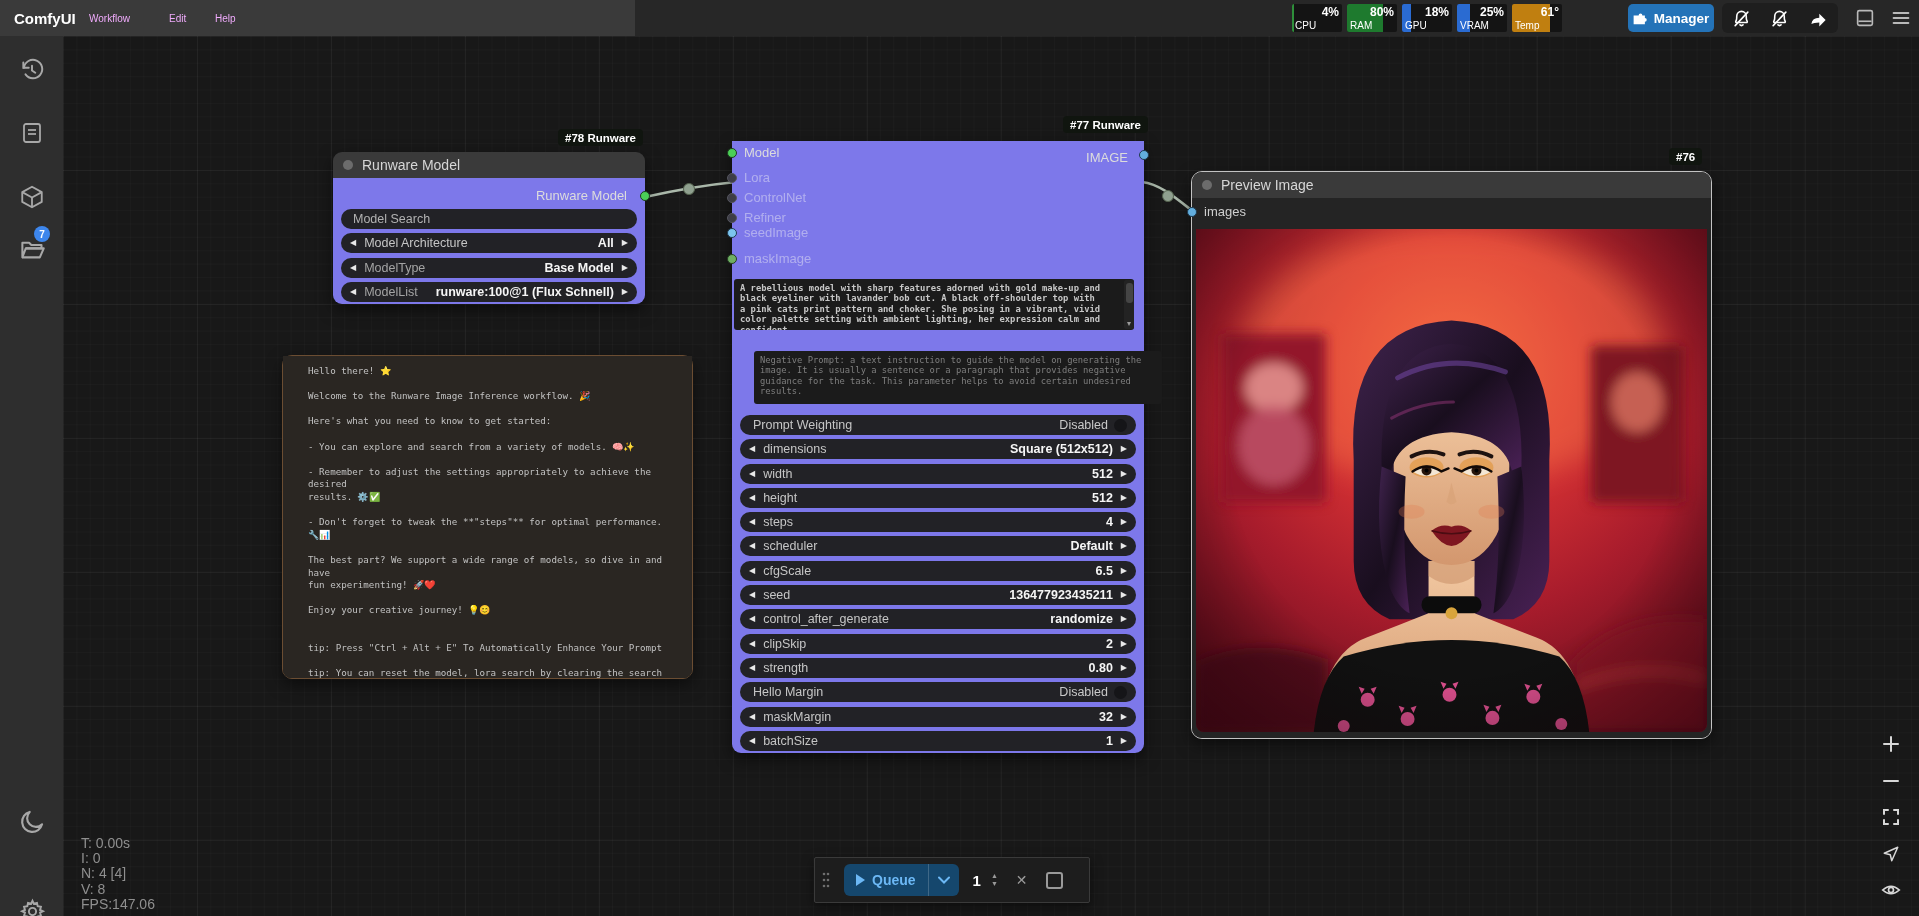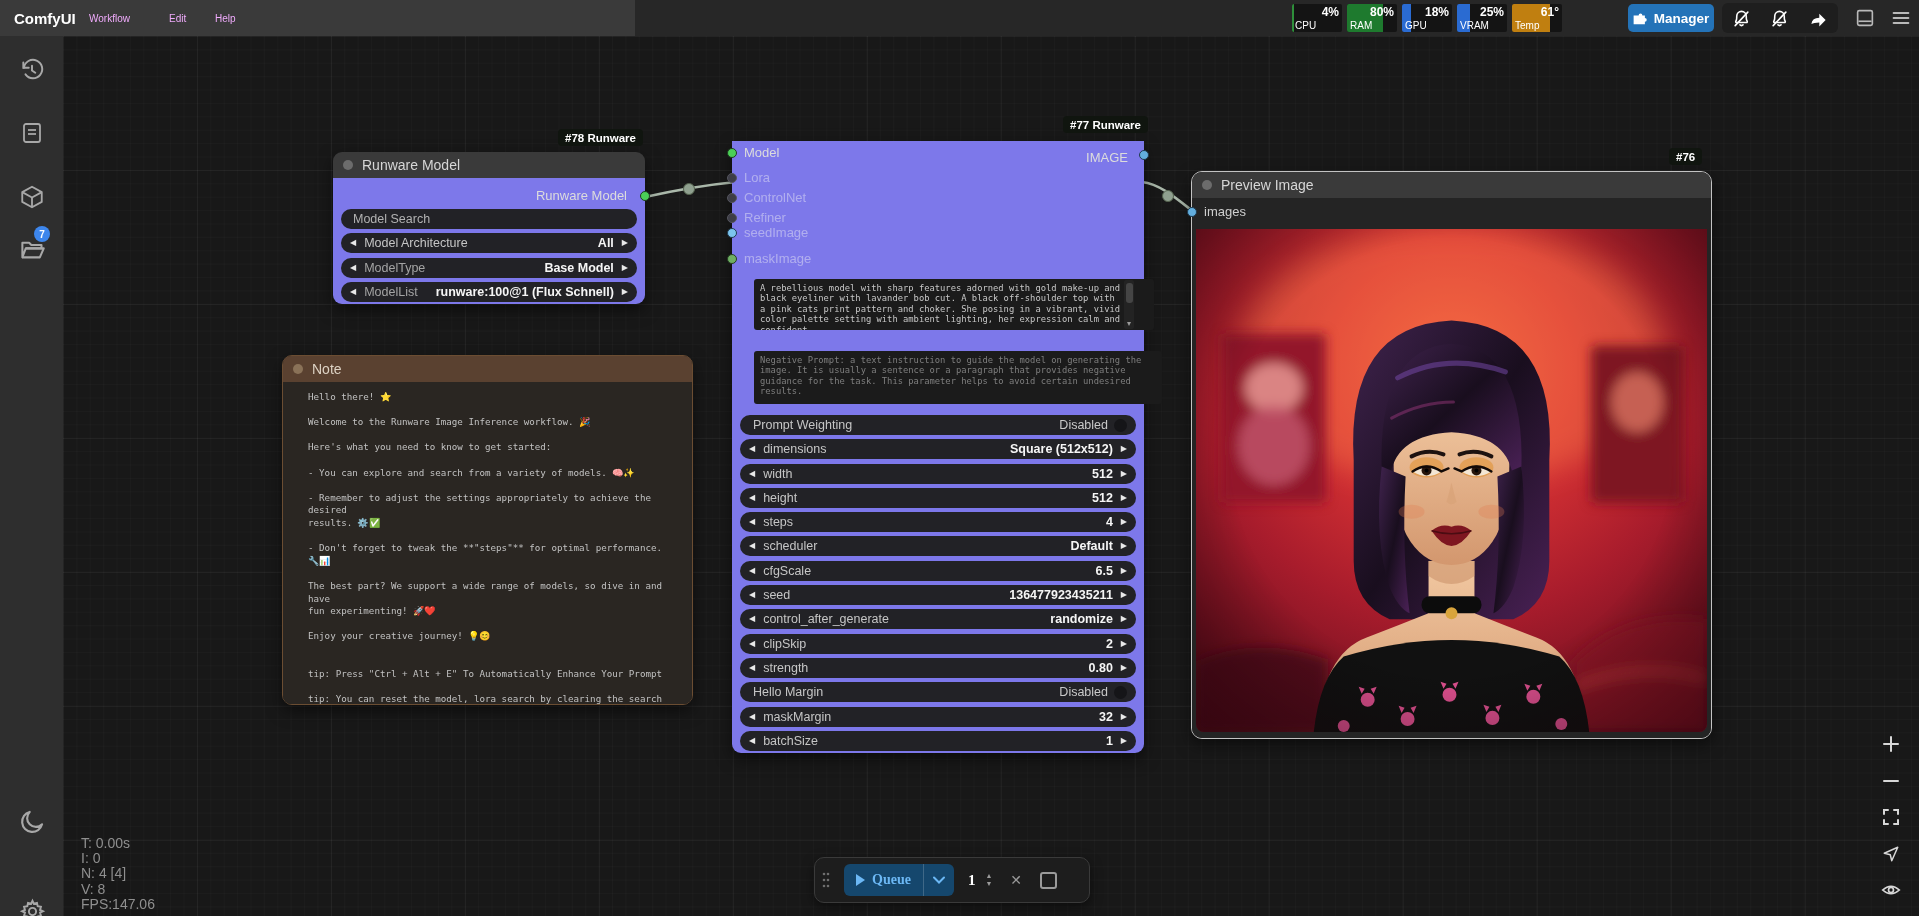--- a/index.html
+++ b/index.html
@@ -79,22 +79,22 @@
   .note-node .collapse-dot{background:#8a7258;}
   .note-body{background:#2a2622;border-radius:0 0 8px 8px;color:#c2c2c2;
     font-family:"DejaVu Sans Mono",monospace;font-size:9.2px;line-height:12.6px;
     padding:9px 25px;white-space:pre-wrap;overflow:hidden;}
   
   .preview-node{border:1px solid #c3c3c3;border-radius:11px;}
   .preview-node .node-header{border-radius:10px 10px 0 0;}
   .preview-body{background:#242424;border-radius:0 0 10px 10px;position:relative;}
   
   .queue-panel{position:absolute;left:814px;top:857px;width:274px;height:44px;z-index:10;
-    background:#1d1d1d;border:1px solid #3a3a3a;border-radius:10px;display:flex;align-items:center;
-    box-shadow:0 4px 12px rgba(0,0,0,.5);font-family:Liberation Serif, serif;}
+    background:#1d1d1d;border:1px solid #3a3a3a;border-radius:2px;display:flex;align-items:center;
+    box-shadow:0 4px 12px rgba(0,0,0,.5);}
   .queue-btn{margin-left:14px;height:32px;background:#15476d;border-radius:6px;display:flex;
     align-items:center;color:#6cb8f5;}
   .queue-main{display:flex;align-items:center;gap:7px;padding:0 12px;font-size:14px;font-weight:600;}
   .play-tri{width:0;height:0;border-left:9px solid #6cb8f5;border-top:6px solid transparent;
     border-bottom:6px solid transparent;}
   .queue-chevron{width:30px;height:32px;border-left:1px solid rgba(255,255,255,.18);
     display:flex;align-items:center;justify-content:center;}
   .count-box{margin-left:10px;display:flex;align-items:center;}
   .count-val{color:#fff;font-size:15px;font-weight:700;padding:0 4px;}
   .steppers{display:flex;flex-direction:column;margin-left:6px;color:#9a9a9a;font-size:7px;line-height:8px;}
@@ -152,24 +152,20 @@
           <span class="arrow">◀</span>
           <span class="w-label" style="color:#a4a4a4;">ModelList</span>
           <span class="w-value">runware:100@1 (Flux Schnell)</span>
           <span class="arrow">▶</span>
         </div>
       </div>
     </div>
   </div>
 
   <div class="node note-node" style="left:282px;top:355px;width:409px;">
-    <div class="node-header">
-      <span class="collapse-dot"></span>
-      <span class="node-title">Note</span>
-    </div>
     <div class="note-body" style="height:304px;">Hello there! ⭐
 
 Welcome to the Runware Image Inference workflow. 🎉
 
 Here's what you need to know to get started:
 
 - You can explore and search from a variety of models. 🧠✨
 
 - Remember to adjust the settings appropriately to achieve the desired
 results. ⚙️✅
@@ -212,21 +208,21 @@
         <span>seedImage</span>
       </div>
       <div class="slot muted" style="left:-5px;top:110px;">
         <span class="slot-dot dot-green2"></span>
         <span>maskImage</span>
       </div>
 
       <span class="out-label" style="right:16px;top:9px;">IMAGE</span>
       <span class="slot-dot dot-blue2 edge-dot" style="right:-5px;top:9px;"></span>
 
-      <div class="textarea" style="left:22px;top:138px;width:380px;height:47px;">A rebellious model with sharp features adorned with gold make-up and
+      <div class="textarea" style="left:2px;top:138px;width:380px;height:47px;font-weight:bold;">A rebellious model with sharp features adorned with gold make-up and
 black eyeliner with lavander bob cut. A black off-shoulder top with
 a pink cats print pattern and choker. She posing in a vibrant, vivid
 color palette setting with ambient lighting, her expression calm and
 confident.</div>
       <div class="ta-scroll" style="position:absolute;left:392px;top:139px;height:49px;">
         <div class="ta-thumb"></div>
         <div class="ta-down">▾</div>
       </div>
 
       <div class="textarea neg" style="left:6px;top:210px;width:388px;height:49px;">Negative Prompt: a text instruction to guide the model on generating the

